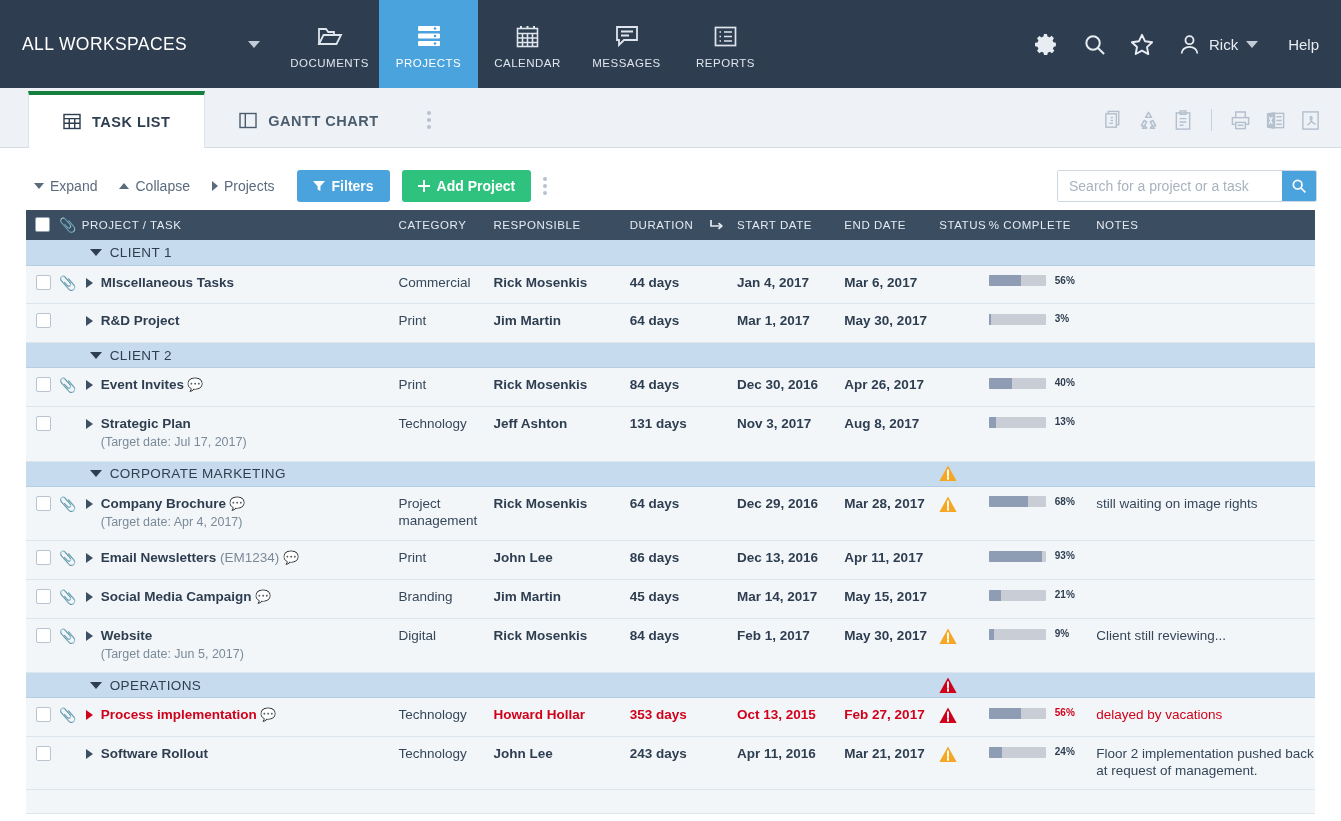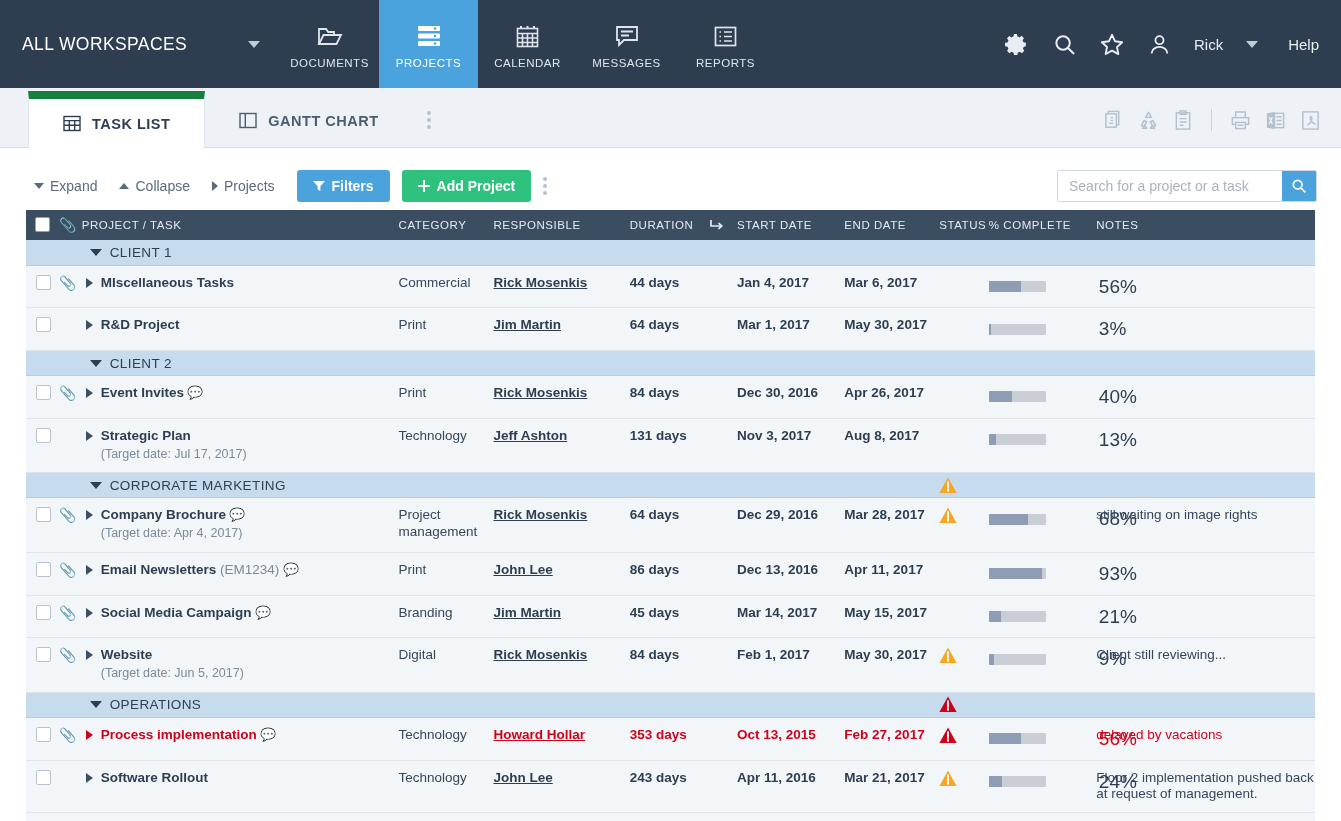--- a/index.html
+++ b/index.html
@@ -61,21 +61,21 @@
   }
   .nav-right {
     margin-left: auto;
     display: flex;
     align-items: center;
     gap: 24px;
     padding-right: 22px;
   }
   .nav-right .ic { cursor: pointer; display: flex; align-items: center; }
   .user-box {
-    display: flex; align-items: center; gap: 23px;
+    display: flex; align-items: center; gap: 8px;
     cursor: pointer; font-size: 15px; color: #e8edf3;
   }
   .help-link { font-size: 15px; color: #e8edf3; cursor: pointer; margin-left: 6px; }
 
   
   .tabstrip {
     height: 60px;
     background: #eef2f6;
     border-bottom: 1px solid #d3dce5;
     display: flex;
@@ -92,21 +92,21 @@
     font-size: 14.5px;
     font-weight: bold;
     letter-spacing: .5px;
     color: #4b5c6e;
     position: relative;
   }
   .tab:first-child { margin-left: 28px; }
   .tab.active {
     background: #ffffff;
     color: #2e3e50;
-    border-top: 8px solid #15803d;
+    border-top: 4px solid #15803d;
     border-left: 1px solid #dde4ec;
     border-right: 1px solid #dde4ec;
     height: 57px;
     margin-bottom: -1px;
   }
   .kebab { display: flex; flex-direction: column; gap: 3px; padding: 0 14px 18px; cursor: pointer; }
   .kebab i { width: 4px; height: 4px; border-radius: 50%; background: #b7c2cf; display: block; }
   .tool-icons {
     margin-left: auto;
     display: flex; align-items: center; gap: 14px;
@@ -224,36 +224,36 @@
     display: inline-block; cursor: pointer;
     margin-left: 10px;
   }
   .clip { color: #93a3b4; font-size: 14px; display: inline-block; }
   .namecell { display: flex; align-items: flex-start; gap: 8px; padding-left: 4px; }
   .tri-r-task { width:0;height:0;border-top:5px solid transparent;border-bottom:5px solid transparent;border-left:7px solid #3c4f64; margin-top: 3px; flex: none; }
   .tname { font-weight: bold; color: #2e3e50; }
   .tcode { font-weight: normal; color: #7b8a99; }
   .bubble { color: #b8c3ce; font-size: 13px; }
   .subtxt { color: #7b8a99; font-size: 12.5px; margin-top: 2px; display: block; }
-  .resp { font-weight: bold; color: #2e3e50; text-decoration: underline; }
+  .resp { font-weight: bold; color: #2e3e50; }
   .dur  { font-weight: bold; color: #2e3e50; }
   .dt   { font-weight: bold; color: #2e3e50; }
 
   tr.task.alert td .tname,
   tr.task.alert td .resp,
   tr.task.alert td .dur,
   tr.task.alert td .dt,
   tr.task.alert td .pctnum,
   tr.task.alert td .notes { color: #d0021b; }
   tr.task.alert .tri-r-task { border-left-color: #d0021b; }
 
   .pctcell { display: flex; align-items: center; gap: 9px; }
   .bar { width: 57px; height: 11px; background: #c9ced6; border-radius: 1px; overflow: hidden; flex: none; }
   .bar > span { display: block; height: 100%; background: #8e9cb4; }
-  .pctnum { font-weight: normal; color: #2e3e50; font-size: 19px; margin-left: 44px; }
+  .pctnum { font-weight: bold; color: #2e3e50; font-size: 10px; }
   .notes { color: #36475a; font-size: 13.5px; }
   .statcell { text-align: center; }
   .pad-l4 { padding-left: 4px; }
 
   
   .tbl-foot { width: 1289px; height: 24px; background: #f2f6f9; border-bottom: 1px solid #dde5ed; margin: 0 auto; }
 
   
   .footer {
     display: flex; align-items: center;

